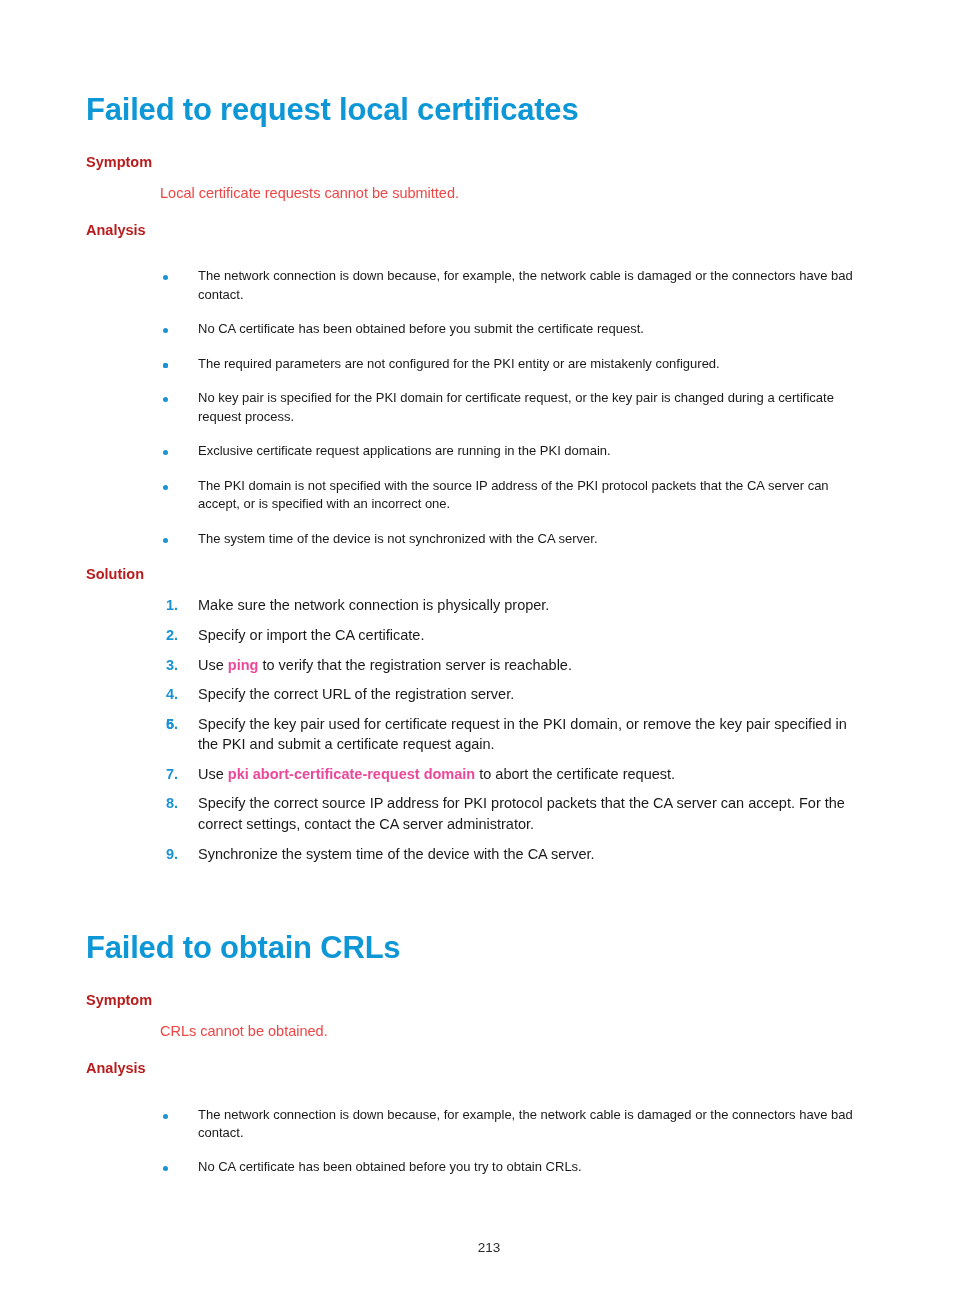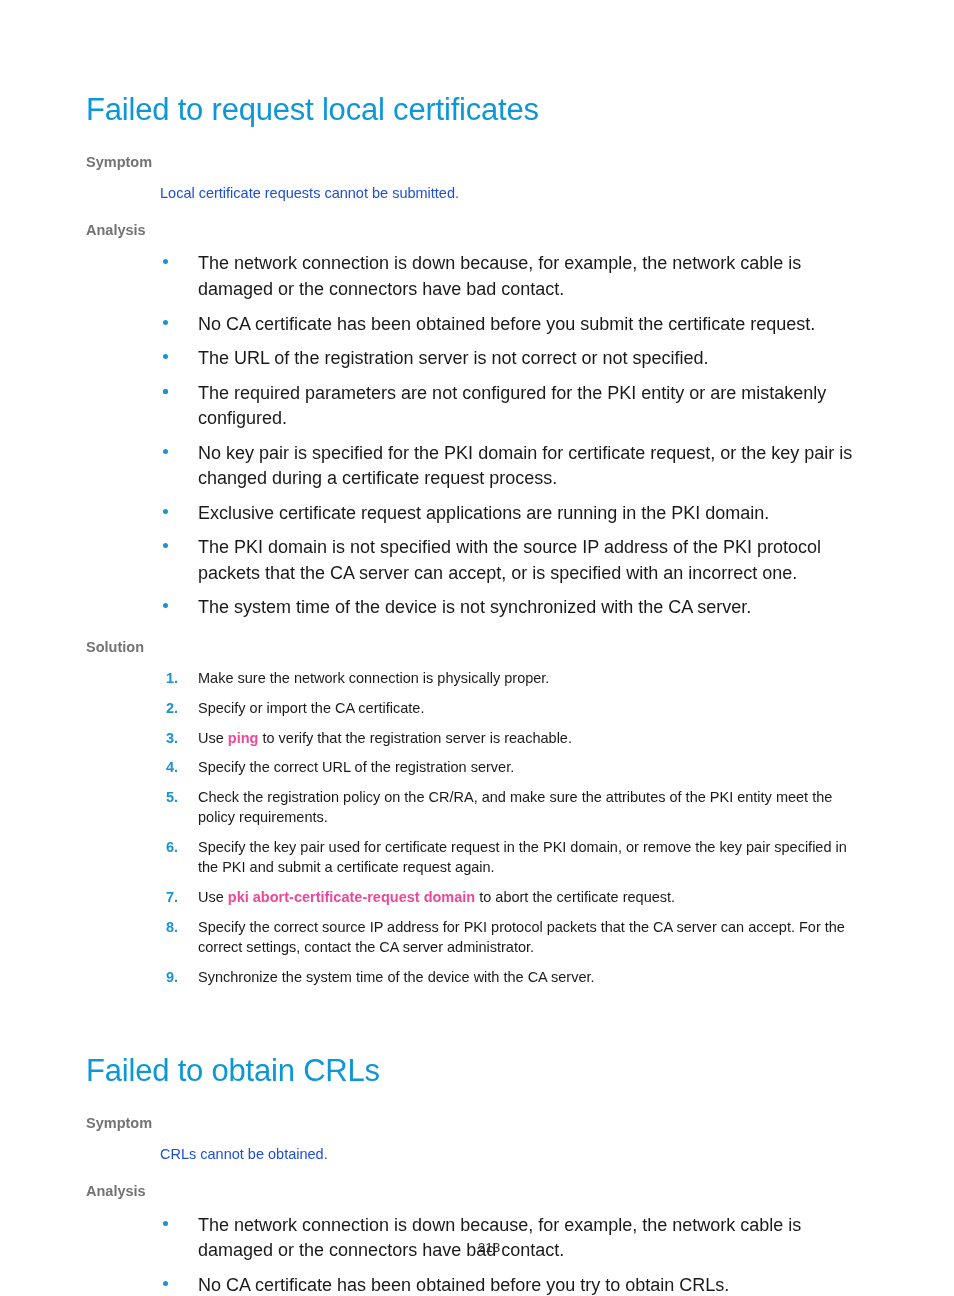--- a/index.html
+++ b/index.html
@@ -24,65 +24,66 @@
   .content {
     position: absolute;
     left: 86px;
     top: 92px;
     width: 782px;
   }
 
   
   h1.section-title {
     font-size: 31px;
-    font-weight: 400;
+    font-weight: 700;
     color: #0d97d6;
     margin: 0;
     padding: 0;
     letter-spacing: -0.2px;
     line-height: 1.15;
   }
   h1.section-title.second {
     margin-top: 66px;
   }
   h2.sub-title {
     font-size: 14.5px;
     font-weight: bold;
-    color: #737373;
+    color: #b91c1c;
     margin: 0;
     padding: 0;
     line-height: 1.2;
   }
   .gap-after-h1 { height: 26px; }
   .gap-after-h2 { height: 12px; }
   .gap-before-h2 { height: 18px; }
 
   
   p.body-indent {
     font-size: 14.5px;
     line-height: 1.45;
     margin: 0;
     padding: 0 0 0 74px;
-    color: #1d4ed8;
+    color: #ef4444;
   }
 
   
   ul.bullets {
     list-style: none;
     margin: 0;
     padding: 0;
   }
   ul.bullets > li {
     position: relative;
     padding-left: 112px;
     padding-right: 0;
     margin-bottom: 9px;
-    font-size: 18px;
+    font-size: 13px;
     line-height: 1.42;
     color: #1a1a1a;
+    margin-top: 16px;
   }
   ul.bullets > li:last-child { margin-bottom: 0; }
   ul.bullets > li .dot {
     position: absolute;
     left: 77px;
     top: 8px;
     width: 5px;
     height: 5px;
     border-radius: 50%;
     background: #1a93d4;
@@ -143,39 +144,39 @@
     <div class="gap-after-h2"></div>
     <p class="body-indent">Local certificate requests cannot be submitted.</p>
 
     <div class="gap-before-h2"></div>
     <h2 class="sub-title">Analysis</h2>
     <div class="gap-after-h2"></div>
 
     <ul class="bullets">
       <li><span class="dot"></span><span>The network connection is down because, for example, the network cable is damaged or the connectors have bad contact.</span></li>
       <li><span class="dot"></span><span>No CA certificate has been obtained before you submit the certificate request.</span></li>
-      <li><span class="dot"></span><span>The URL of the registration server is not correct or not specified.</span></li>
+      <li><span class="dot"></span></li>
       <li><span class="dot"></span></li>
       <li><span class="dot"></span><span>The required parameters are not configured for the PKI entity or are mistakenly configured.</span></li>
       <li><span class="dot"></span><span>No key pair is specified for the PKI domain for certificate request, or the key pair is changed during a certificate request process.</span></li>
       <li><span class="dot"></span><span>Exclusive certificate request applications are running in the PKI domain.</span></li>
       <li><span class="dot"></span><span>The PKI domain is not specified with the source IP address of the PKI protocol packets that the CA server can accept, or is specified with an incorrect one.</span></li>
       <li><span class="dot"></span><span>The system time of the device is not synchronized with the CA server.</span></li>
     </ul>
 
     <div class="gap-before-h2"></div>
     <h2 class="sub-title">Solution</h2>
     <div class="gap-after-h2"></div>
 
     <ol class="steps">
       <li><span class="num">1.</span><span>Make sure the network connection is physically proper.</span><span class="cmd"></span><span></span></li>
       <li><span class="num">2.</span><span>Specify or import the CA certificate.</span><span class="cmd"></span><span></span></li>
       <li><span class="num">3.</span><span>Use </span><span class="cmd">ping</span><span> to verify that the registration server is reachable.</span></li>
       <li><span class="num">4.</span><span>Specify the correct URL of the registration server.</span><span class="cmd"></span><span></span></li>
-      <li><span class="num">5.</span><span>Check the registration policy on the CR/RA, and make sure the attributes of the PKI entity meet the policy requirements.</span><span class="cmd"></span><span></span></li>
+      <li><span class="num">5.</span><span class="cmd"></span><span></span></li>
       <li><span class="num">6.</span><span>Specify the key pair used for certificate request in the PKI domain, or remove the key pair specified in the PKI and submit a certificate request again.</span><span class="cmd"></span><span></span></li>
       <li><span class="num">7.</span><span>Use </span><span class="cmd">pki abort-certificate-request domain</span><span> to abort the certificate request.</span></li>
       <li><span class="num">8.</span><span>Specify the correct source IP address for PKI protocol packets that the CA server can accept. For the correct settings, contact the CA server administrator.</span><span class="cmd"></span><span></span></li>
       <li><span class="num">9.</span><span>Synchronize the system time of the device with the CA server.</span><span class="cmd"></span><span></span></li>
     </ol>
 
     <h1 class="section-title second">Failed to obtain CRLs</h1>
     <div class="gap-after-h1"></div>
 
     <h2 class="sub-title">Symptom</h2>

